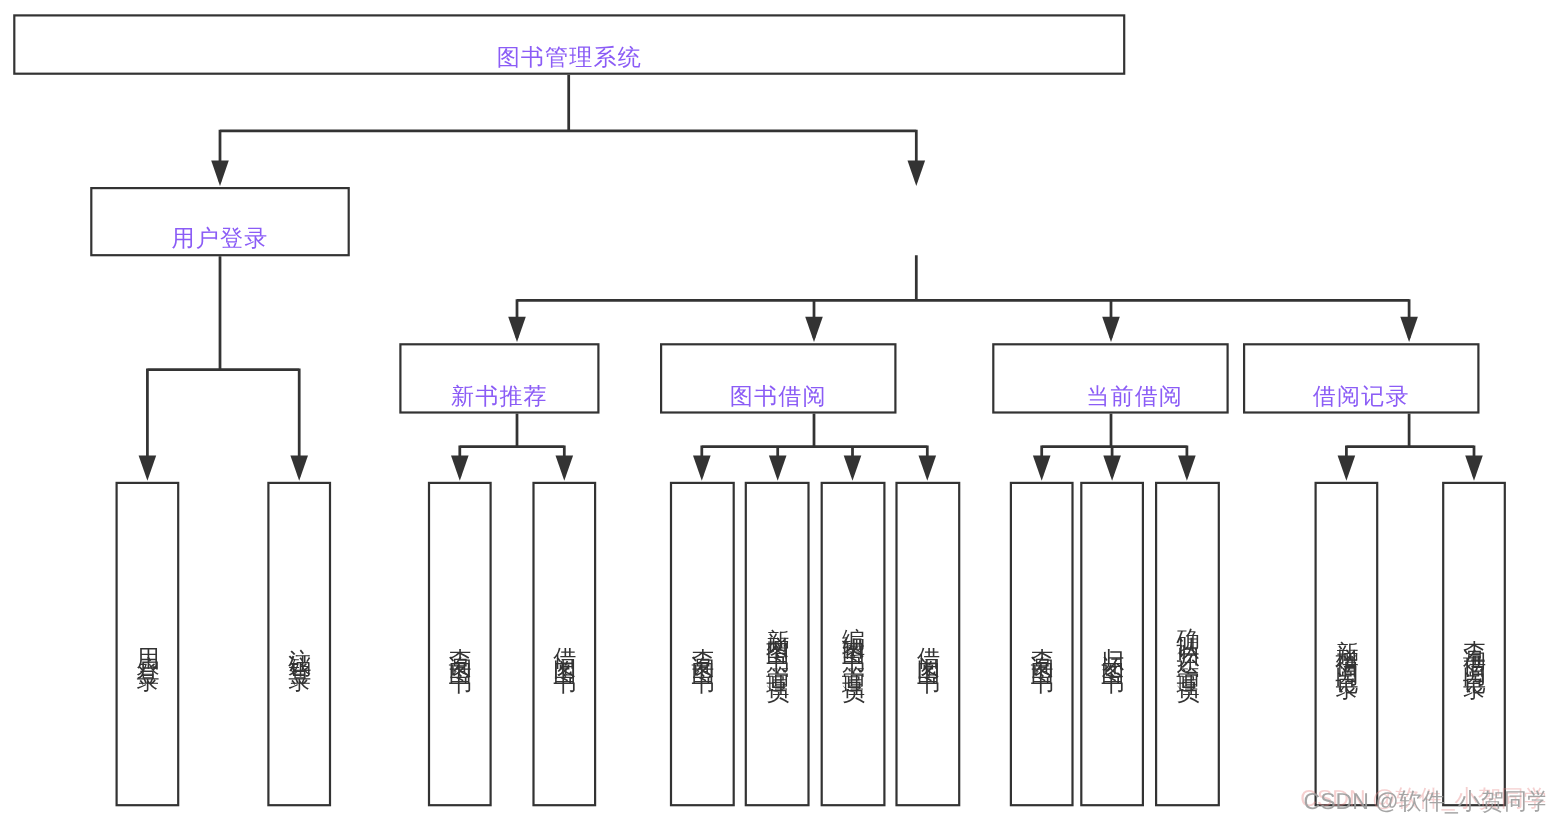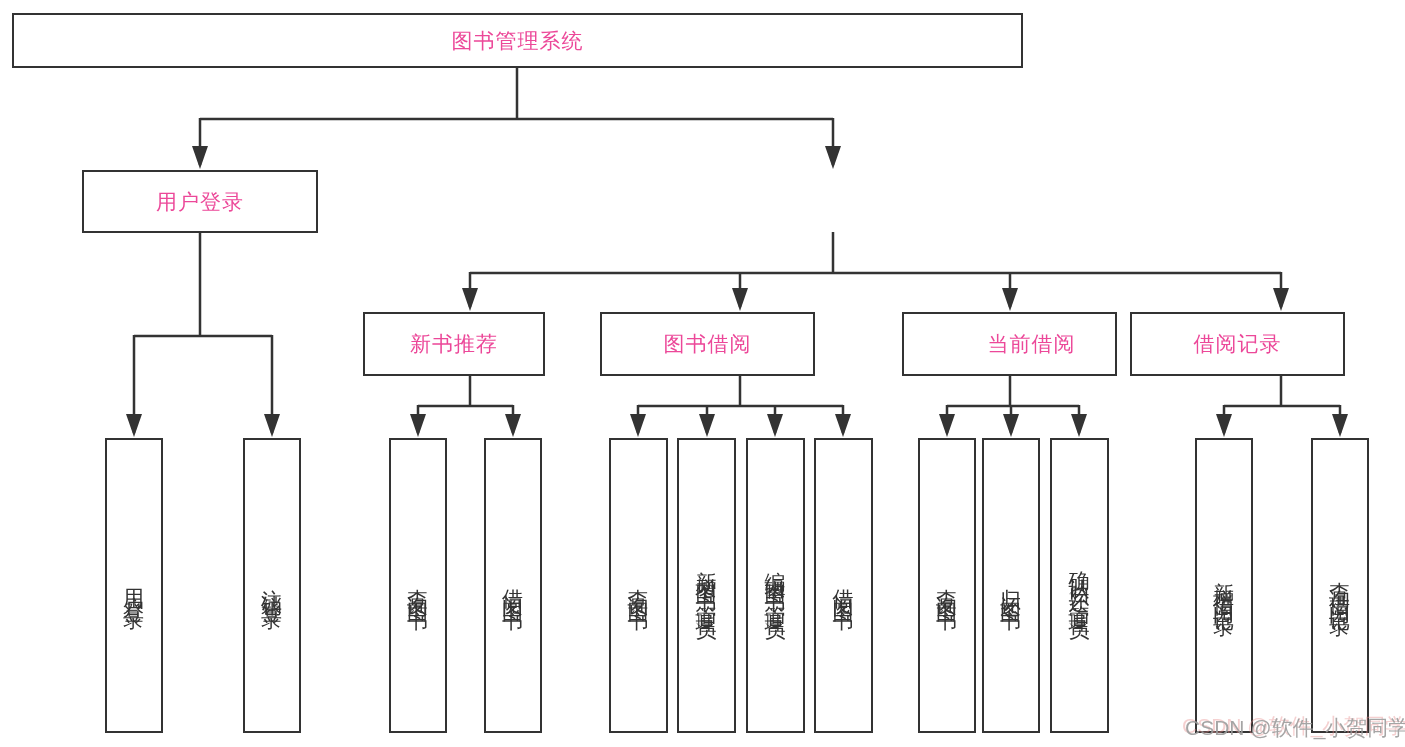--- a/index.html
+++ b/index.html
@@ -20,24 +20,24 @@
     left: 0;
     top: 0;
     z-index: 1;
   }
   .node {
     position: absolute;
     box-sizing: border-box;
     background: #ffffff;
     border: 2px solid #333333;
     display: flex;
-    align-items: center;
+    align-items: flex-end;
     justify-content: center;
     z-index: 2;
-    color: #ec4899;
+    color: #8b5cf6;
   }
   .node.hlabel span {
     font-size: 21px;
     letter-spacing: 1px;
     white-space: nowrap;
   }
   .leaf {
     position: absolute;
     box-sizing: border-box;
     background: #ffffff;

